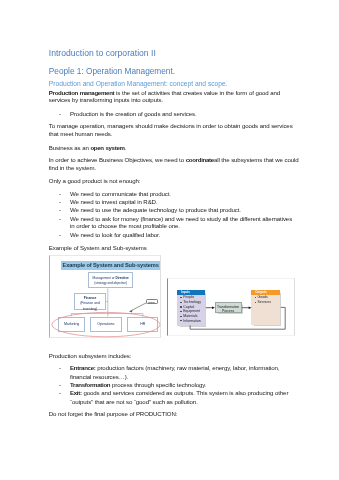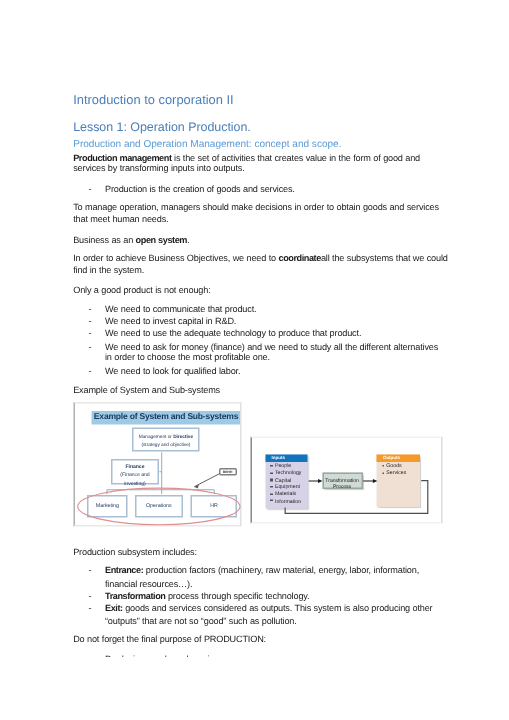--- a/index.html
+++ b/index.html
@@ -1,18 +1,18 @@
 <!DOCTYPE html>
 <html><head>
 <meta charset="utf-8">
 <style>
   html,body{margin:0;padding:0;background:#ffffff;}
   body{width:339px;height:480px;overflow:hidden;
        font-family:"Liberation Sans",sans-serif;color:#1b1b1b;}
-  .page{position:relative;width:339px;height:425px;background:#fff;overflow:hidden;margin-top:13px;}
+  .page{position:relative;width:339px;height:425px;background:#fff;overflow:hidden;}
   .t{position:absolute;white-space:nowrap;line-height:1;}
   .h1{color:#4a7ebb;font-size:8.6px;}
   .h2{color:#4a7ebb;font-size:8.3px;letter-spacing:-0.02px;}
   .h3{color:#5b9bd5;font-size:6.7px;}
   .body{font-size:6.1px;letter-spacing:-0.115px;word-spacing:0.1px;color:#1b1b1b;}
   .b{font-weight:bold;letter-spacing:-0.29px;word-spacing:0.2px;}
   .dash{position:absolute;font-size:6.1px;color:#1b1b1b;line-height:1;}
   .pg{position:absolute;font-size:6.4px;color:#4a4a4a;line-height:1;}
 
   
@@ -51,21 +51,21 @@
   .procbox{position:absolute;background:#cfdbd4;border:0.5px solid #9aa89f;box-sizing:border-box;
            text-align:center;padding-top:1.6px;box-shadow:0.7px 0.7px 0.8px rgba(0,0,0,0.18);}
   .procbox .nline{font-size:3.4px;line-height:1.28;color:#1f1f1f;white-space:nowrap;letter-spacing:-0.03px;}
 </style>
 </head>
 <body>
 
 <div class="page">
 
   <div class="t h1" style="left:48.8px;top:48.7px;">Introduction to corporation II</div>
-  <div class="t h2" style="left:48.8px;top:67.4px;">Lesson 1: Operation Production.</div>
+  <div class="t h2" style="left:48.8px;top:67.4px;">People 1: Operation Management.</div>
   <div class="t h3" style="left:48.8px;top:81.0px;">Production and Operation Management: concept and scope.</div>
 
   <div class="t body" style="left:48.8px;top:89.7px;"><span class="b">Production management</span><span> is the set of activities that creates value in the form of good and</span></div>
   <div class="t body" style="left:48.8px;top:97.4px;">services by transforming inputs into outputs.</div>
 
   <div class="dash" style="left:59.0px;top:110.5px;">-</div>
   <div class="t body" style="left:70.0px;top:110.5px;">Production is the creation of goods and services.</div>
 
   <div class="t body" style="left:48.8px;top:123.0px;">To manage operation, managers should make decisions in order to obtain goods and services</div>
   <div class="t body" style="left:48.8px;top:130.7px;">that meet human needs.</div>

